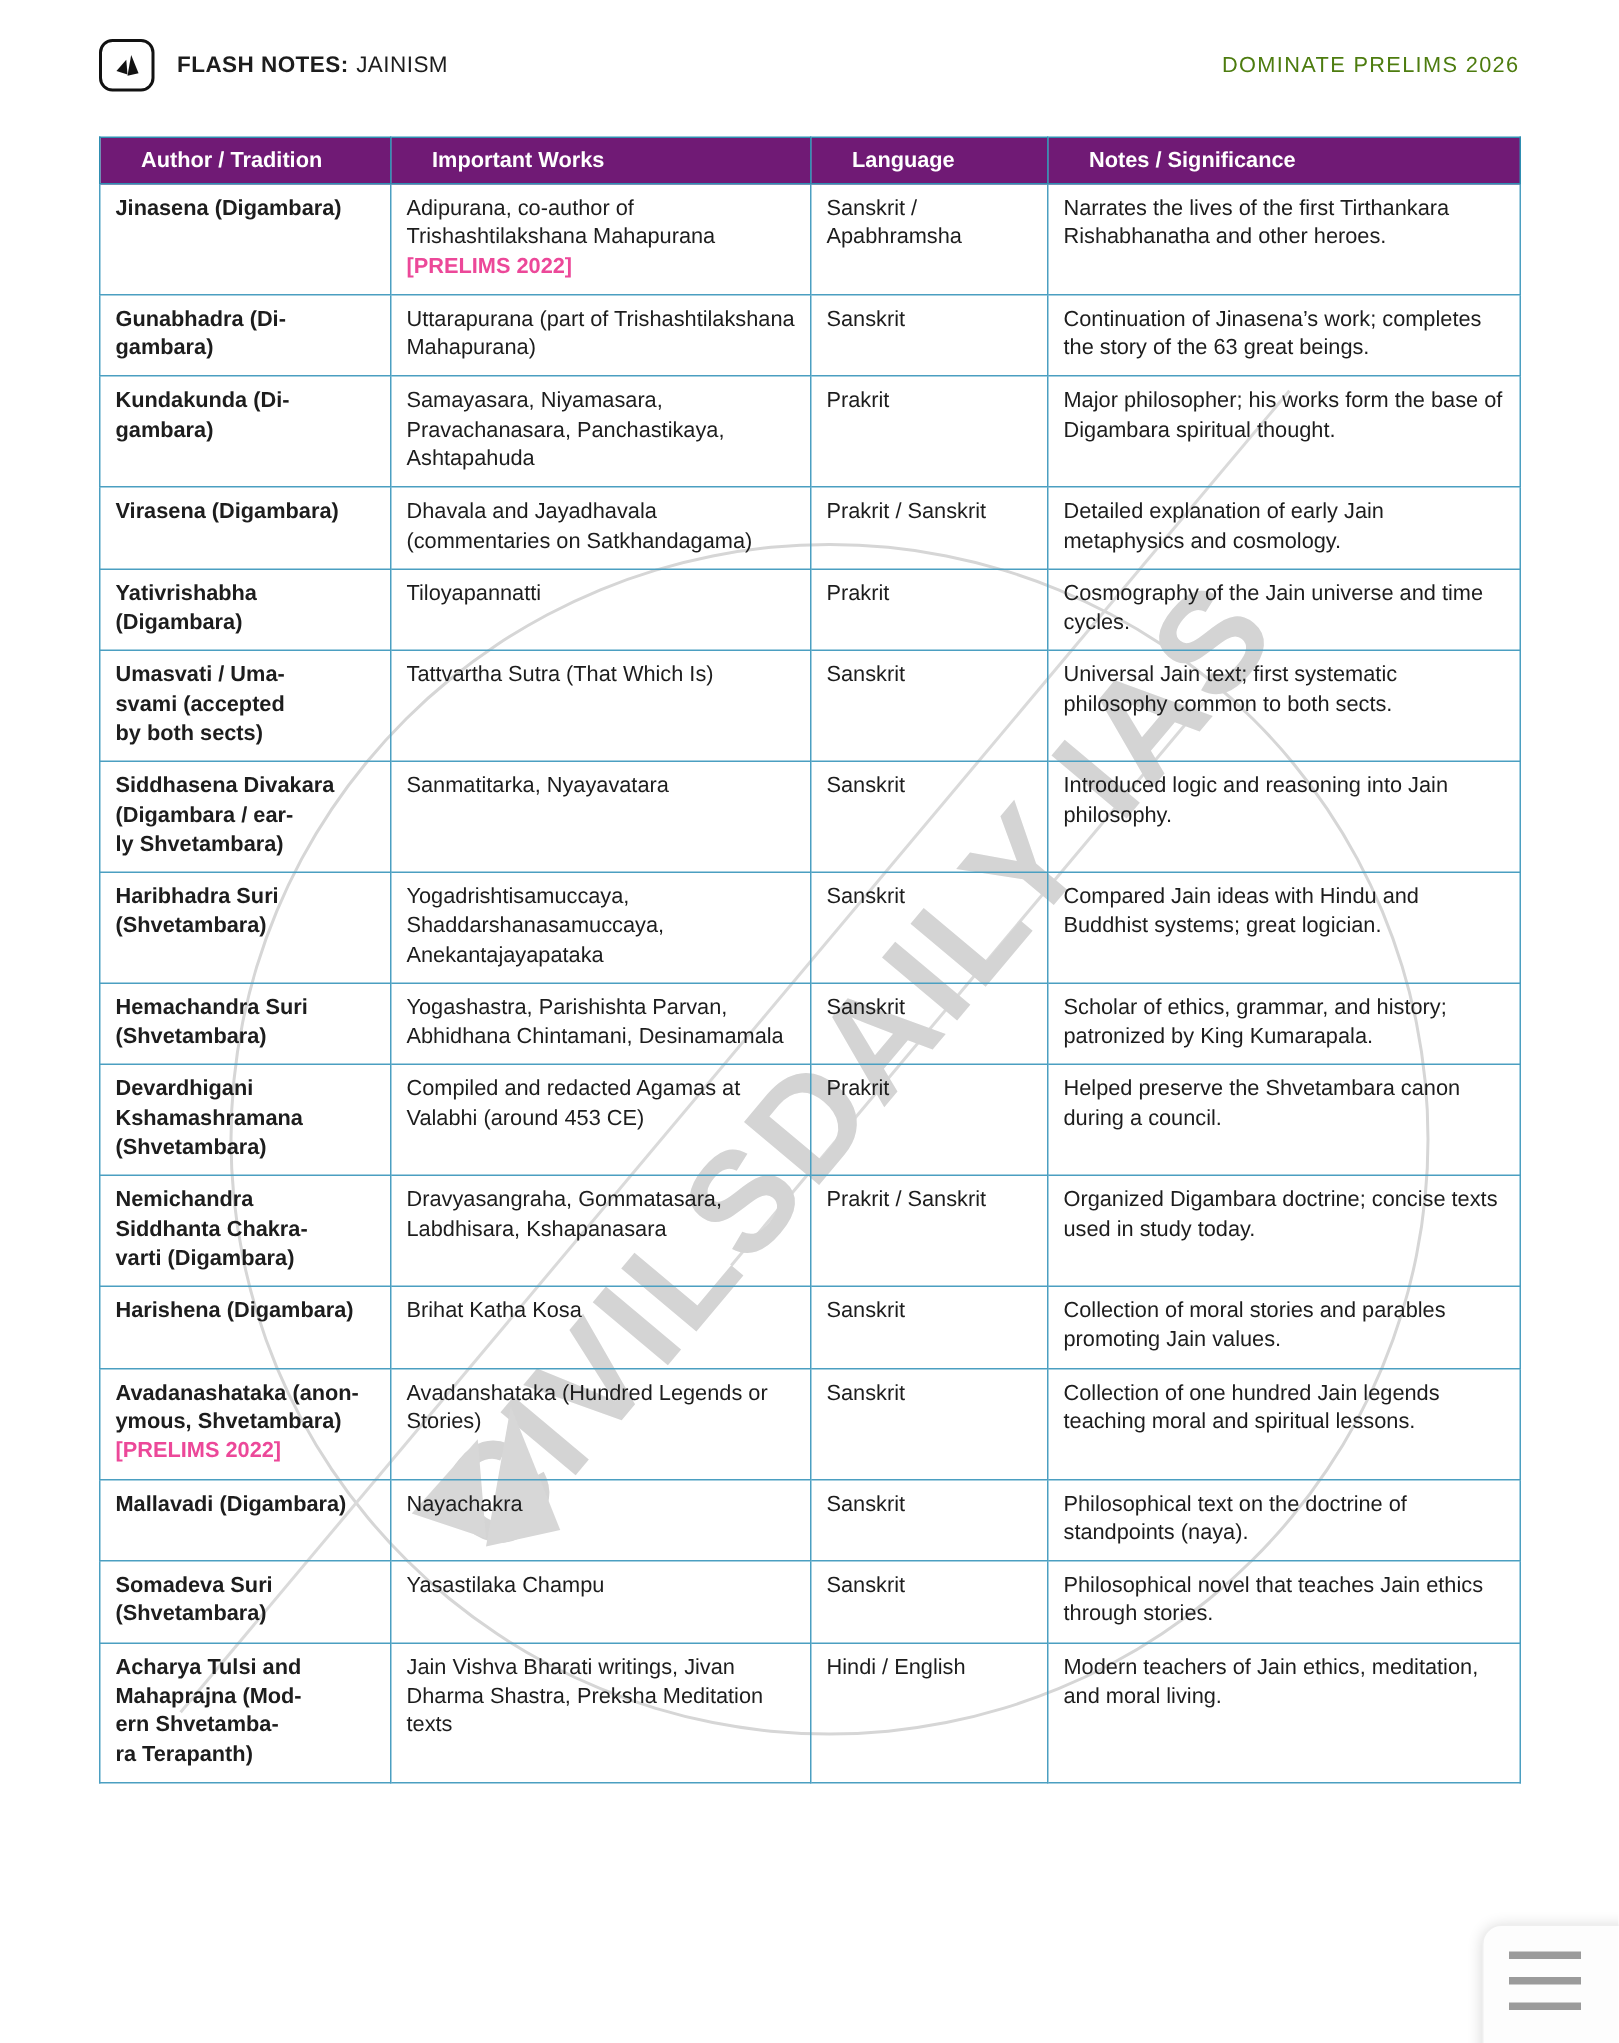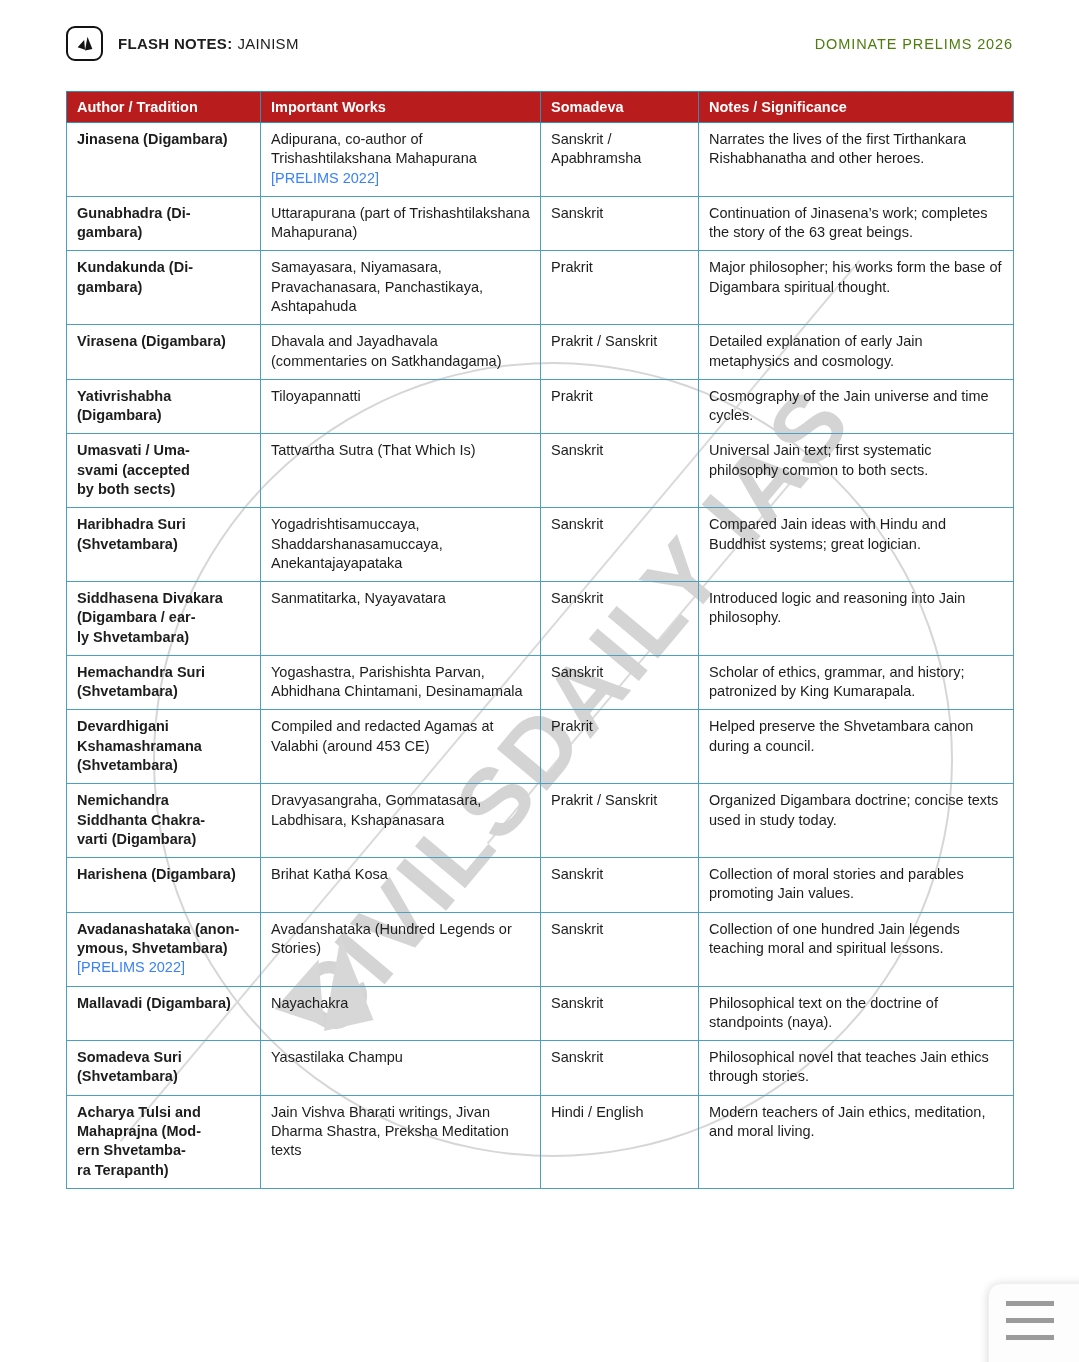--- a/index.html
+++ b/index.html
@@ -38,30 +38,30 @@
   }
   .wm-bird { position:absolute; left:258px; top:918px; }
 
   
   table {
     position:absolute; left:66px; top:91px; width:947px; z-index:1;
     border-collapse:collapse; table-layout:fixed; background:transparent;
   }
   col.c1 { width:194px; } col.c2 { width:280px; } col.c3 { width:158px; } col.c4 { width:315px; }
   th {
-    background:#b91c1c; color:#ffffff; text-align:left;
-    font-size:14.5px; font-weight:bold; padding:7px 10px;
+    background:#701a75; color:#ffffff; text-align:left;
+    font-size:14.5px; font-weight:bold; padding:7px 27px;
     border:1px solid #2e8fb2;
   }
   td {
     vertical-align:top; font-size:14.5px; line-height:1.33;
     padding:7px 10px 8px 10px; border:1px solid #4b9fc1;
   }
   td.author { font-weight:bold; white-space:pre-line; }
-  .prelims-tag { display:block; color:#3b82f6; font-weight:normal; }
+  .prelims-tag { display:block; color:#ec4899; font-weight:bold; }
   .prelims-tag:empty { display:none; }
 
   
   .float-card {
     position:absolute; left:988px; top:1283px; width:112px; height:110px;
     background:#fdfdfd; border-radius:13px; z-index:5;
     box-shadow:0 1px 10px rgba(0,0,0,.16);
     border:1px solid #efefef;
     cursor:pointer;
   }
@@ -103,21 +103,21 @@
   <colgroup>
       <col class="c1">
       <col class="c2">
       <col class="c3">
       <col class="c4">
     </colgroup>
   <thead>
     <tr>
       <th>Author / Tradition</th>
       <th>Important Works</th>
-      <th>Somadeva</th>
+      <th>Language</th>
       <th>Notes / Significance</th>
     </tr>
   </thead>
   <tbody id="table-body">
   <tr>
     <td class="author"><span class="author-text">Jinasena (Digambara)</span></td>
     <td class="works"><span class="works-text">Adipurana, co-author of Trishashtilakshana Mahapurana</span><span class="prelims-tag works-tag">[PRELIMS 2022]</span></td>
     <td class="language">Sanskrit / Apabhramsha</td>
     <td class="notes">Narrates the lives of the first Tirthankara Rishabhanatha and other heroes.</td>
   </tr>
@@ -157,34 +157,34 @@
     <td class="author"><span class="author-text">Umasvati / Uma-
 svami (accepted
 by both sects)</span></td>
     <td class="works"><span class="works-text">Tattvartha Sutra (That Which Is)</span></td>
     <td class="language">Sanskrit</td>
     <td class="notes">Universal Jain text; first systematic philosophy common to both sects.</td>
   </tr>
 
 
   <tr>
-    <td class="author"><span class="author-text">Haribhadra Suri
-(Shvetambara)</span></td>
-    <td class="works"><span class="works-text">Yogadrishtisamuccaya, Shaddarshanasamuccaya, Anekantajayapataka</span></td>
-    <td class="language">Sanskrit</td>
-    <td class="notes">Compared Jain ideas with Hindu and Buddhist systems; great logician.</td>
-  </tr>
-
-  <tr>
     <td class="author"><span class="author-text">Siddhasena Divakara
 (Digambara / ear-
 ly Shvetambara)</span></td>
     <td class="works"><span class="works-text">Sanmatitarka, Nyayavatara</span></td>
     <td class="language">Sanskrit</td>
     <td class="notes">Introduced logic and reasoning into Jain philosophy.</td>
+  </tr>
+
+  <tr>
+    <td class="author"><span class="author-text">Haribhadra Suri
+(Shvetambara)</span></td>
+    <td class="works"><span class="works-text">Yogadrishtisamuccaya, Shaddarshanasamuccaya, Anekantajayapataka</span></td>
+    <td class="language">Sanskrit</td>
+    <td class="notes">Compared Jain ideas with Hindu and Buddhist systems; great logician.</td>
   </tr>
 
   <tr>
     <td class="author"><span class="author-text">Hemachandra Suri
 (Shvetambara)</span></td>
     <td class="works"><span class="works-text">Yogashastra, Parishishta Parvan, Abhidhana Chintamani, Desinamamala</span></td>
     <td class="language">Sanskrit</td>
     <td class="notes">Scholar of ethics, grammar, and history; patronized by King Kumarapala.</td>
   </tr>
 

